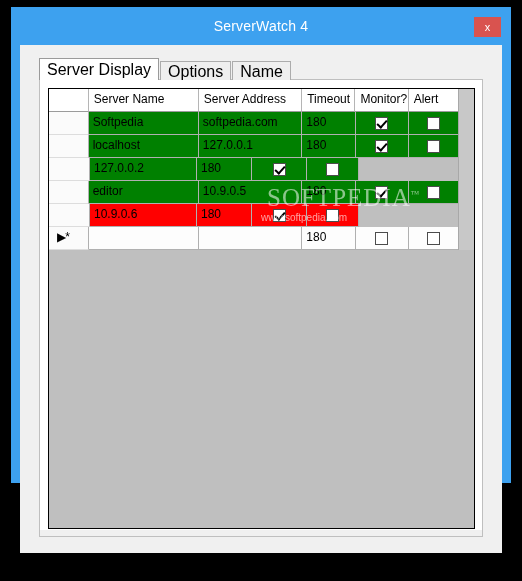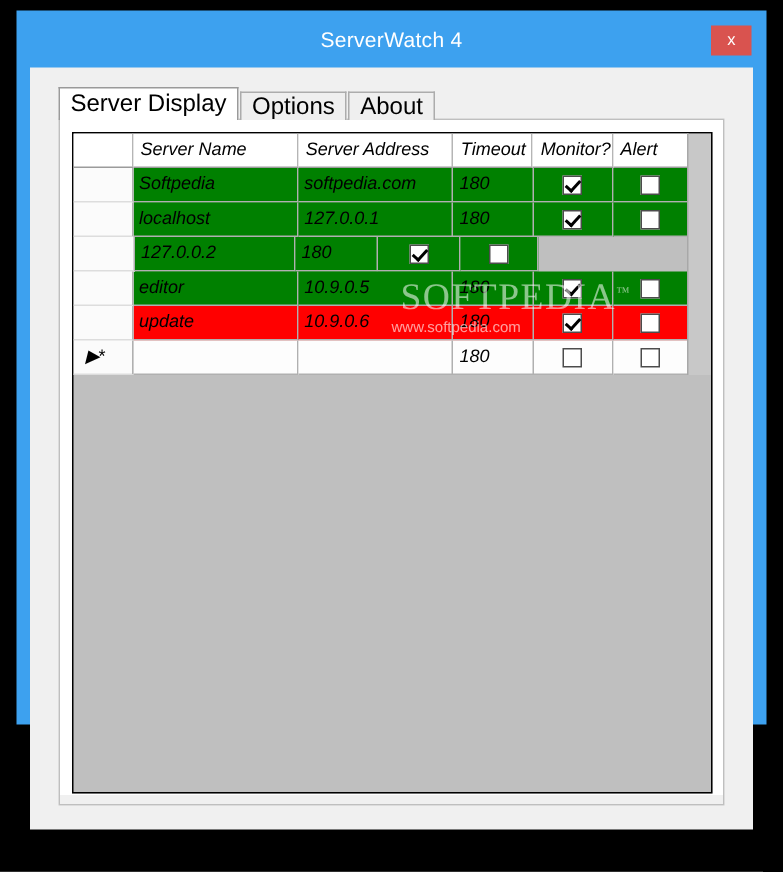--- a/index.html
+++ b/index.html
@@ -114,21 +114,20 @@
   .grid {
     position: absolute;
     left: 8px;
     top: 8px;
     width: 427px;
     height: 441px;
     background: #BFBFBF;
     border: 1px solid #000000;
     box-sizing: border-box;
     overflow: hidden;
-    font-style: italic;
   }
   .grid-inner {
     position: absolute;
     left: 0; top: 0;
     width: 410px;
     background: #BFBFBF;
   }
   .row {
     display: flex;
     height: 23px;
@@ -269,21 +268,21 @@
   <div class="titlebar">
     <div class="title-text">ServerWatch 4</div>
     <div class="close-button">x</div>
   </div>
 
   <div class="client">
 
     <div class="tabstrip">
       <div class="tab active">Server Display</div>
       <div class="tab">Options</div>
-      <div class="tab">About</div>
+      <div class="tab">Name</div>
     </div>
 
     <div class="tabpage">
 
       <div class="grid">
         <div class="grid-inner">
 
           <div class="row header-row">
             <div class="cell c-head"></div>
             <div class="cell c-name">Server Name</div>
@@ -336,21 +335,20 @@
                 <div class="cell c-time">180</div>
                 <div class="cell c-mon ckcell">
                   <div class="checkbox checked"></div>
                 </div>
                 <div class="cell c-alert ckcell">
                   <div class="checkbox"></div>
                 </div>
               </div>
               <div class="row row-red">
                 <div class="cell c-head rowheader"></div>
-                <div class="cell c-name">update</div>
                 <div class="cell c-addr">10.9.0.6</div>
                 <div class="cell c-time">180</div>
                 <div class="cell c-mon ckcell">
                   <div class="checkbox checked"></div>
                 </div>
                 <div class="cell c-alert ckcell">
                   <div class="checkbox"></div>
                 </div>
               </div>
               <div class="row row-new">

